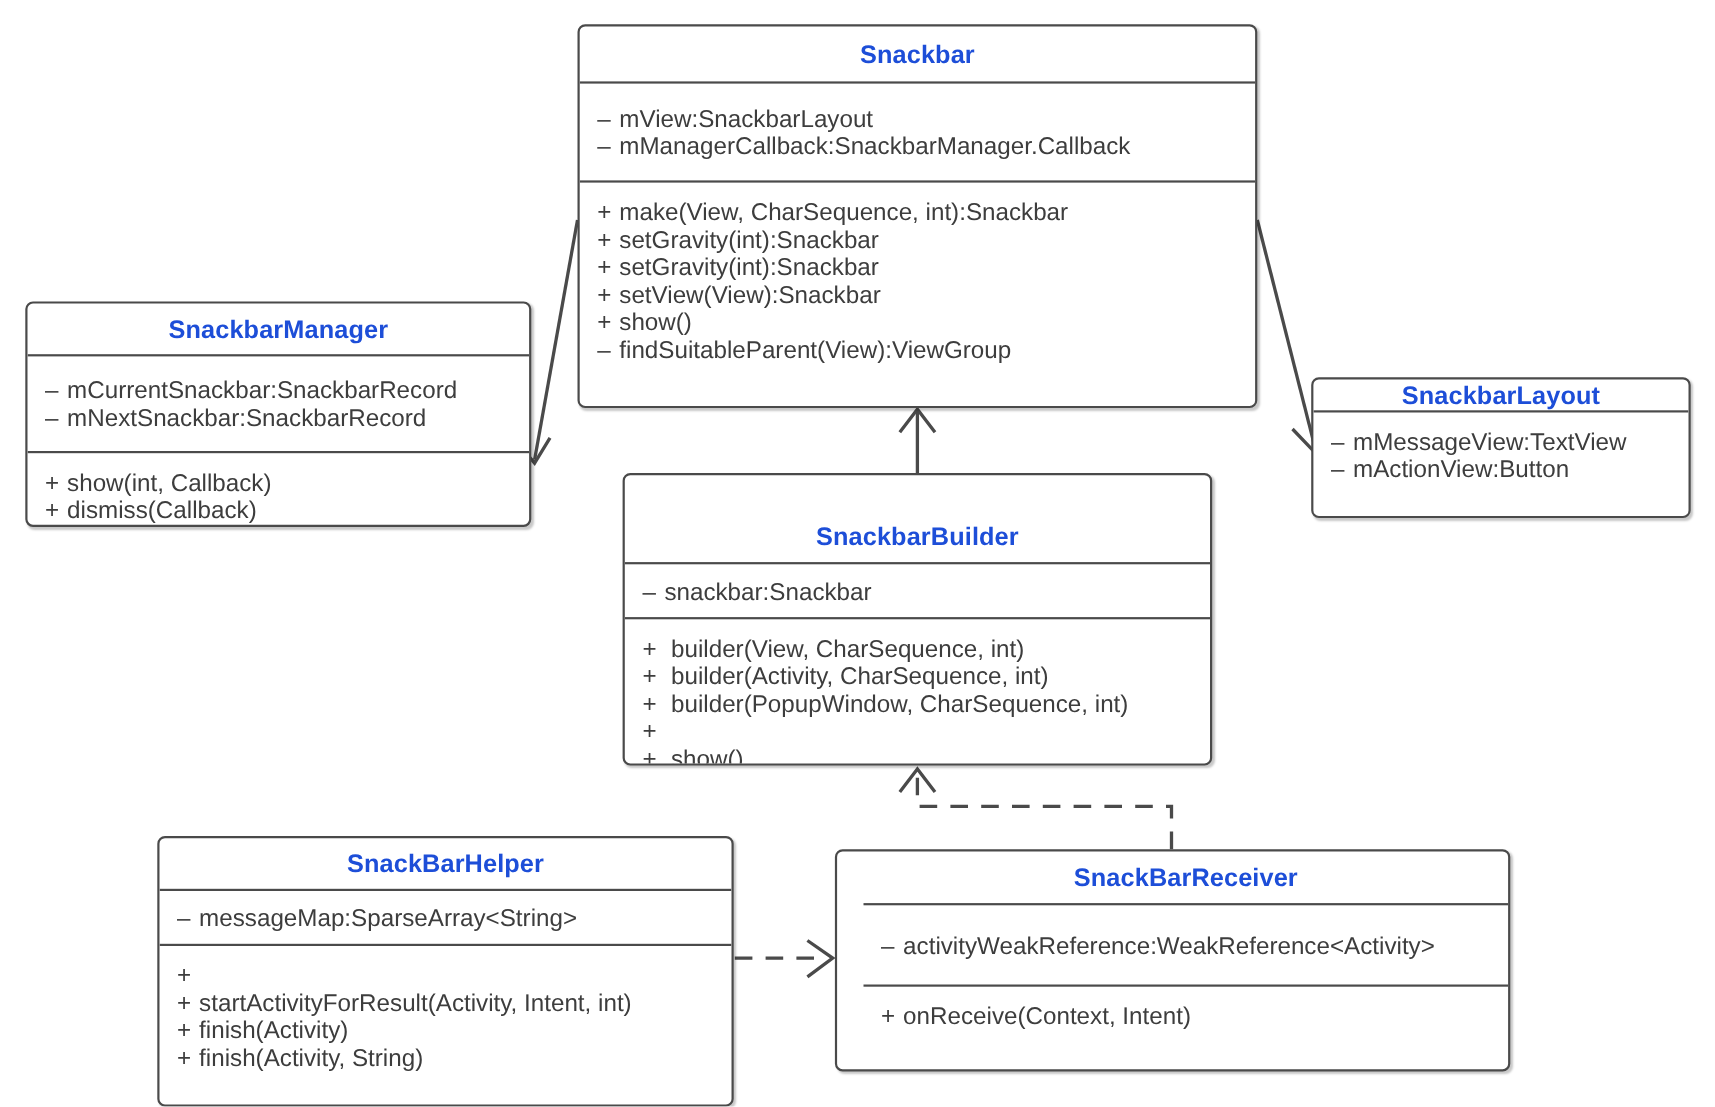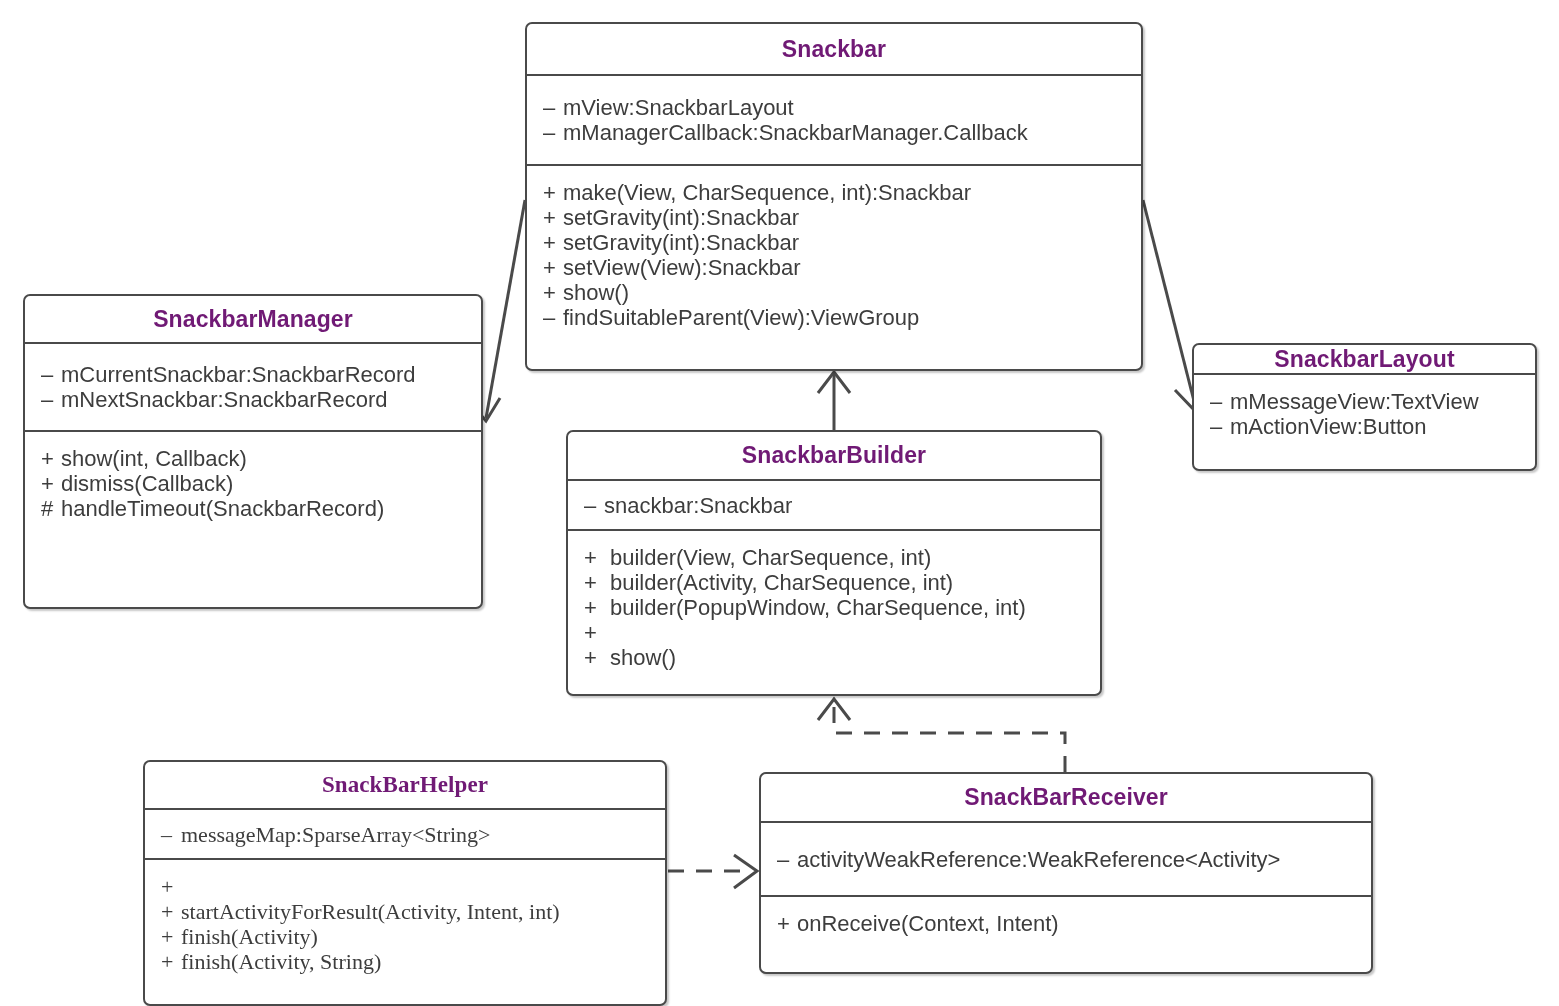--- a/index.html
+++ b/index.html
@@ -38,21 +38,21 @@
     border: 2px solid #4a4a4a;
     border-radius: 7px;
     box-shadow: 2px 2px 2px rgba(0,0,0,0.22);
     overflow: hidden;
   }
 
   .uml-title {
     text-align: center;
     font-weight: bold;
     font-size: 23px;
-    color: #701a75;
+    color: #1d4ed8;
     letter-spacing: 0.1px;
     box-sizing: border-box;
     display: flex;
     align-items: center;
     justify-content: center;
   }
 
   .uml-divider {
     height: 0;
     border-top: 2px solid #4a4a4a;
@@ -84,36 +84,36 @@
   }
   .vis-wide {
     width: 26px;
   }
 
   
   #class-snackbar        { left: 525px; top: 22px;  width: 618px; height: 349px; }
   #class-snackbar .uml-title { height: 50px; }
   #class-snackbar .attrs { height: 88px; }
 
-  #class-snackbarmanager { left: 23px;  top: 294px; width: 460px; height: 315px; }
+  #class-snackbarmanager { left: 23px;  top: 274px; width: 460px; height: 205px; }
   #class-snackbarmanager .uml-title { height: 46px; }
   #class-snackbarmanager .attrs { height: 86px; }
 
   #class-snackbarlayout  { left: 1192px; top: 343px; width: 345px; height: 128px; }
   #class-snackbarlayout .uml-title { height: 28px; }
 
   #class-snackbarbuilder { left: 566px; top: 430px; width: 536px; height: 266px; }
-  #class-snackbarbuilder .uml-title { height: 47px; }
+  #class-snackbarbuilder .uml-title { height: 47px; margin-top: 32px; }
   #class-snackbarbuilder .attrs { height: 48px; }
 
-  #class-snackbarhelper  { left: 143px; top: 760px; width: 524px; height: 246px; font-family: Liberation Serif, serif; }
+  #class-snackbarhelper  { left: 143px; top: 760px; width: 524px; height: 246px; }
   #class-snackbarhelper .uml-title { height: 46px; }
   #class-snackbarhelper .attrs { height: 48px; }
 
-  #class-snackbarreceiver { left: 759px; top: 772px; width: 614px; height: 202px; }
+  #class-snackbarreceiver { left: 759px; top: 772px; width: 614px; height: 202px; padding-left: 24px; }
   #class-snackbarreceiver .uml-title { height: 47px; }
   #class-snackbarreceiver .attrs { height: 72px; }
 </style>
 </head>
 <body>
 
 <div id="diagram-canvas">
 
   <svg id="edge-layer" viewBox="0 0 1559 1006" width="1559" height="1006" xmlns="http://www.w3.org/2000/svg">
 

